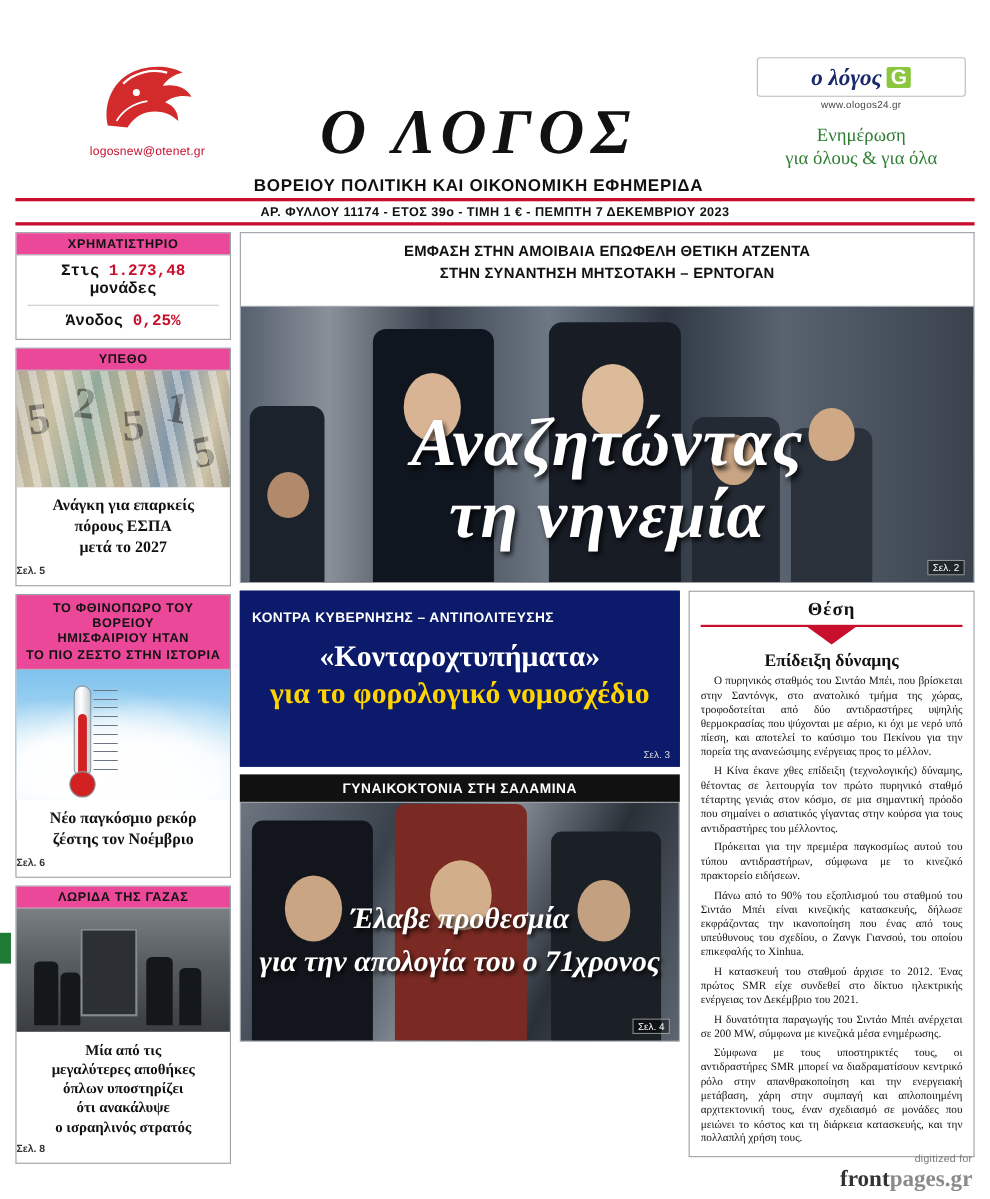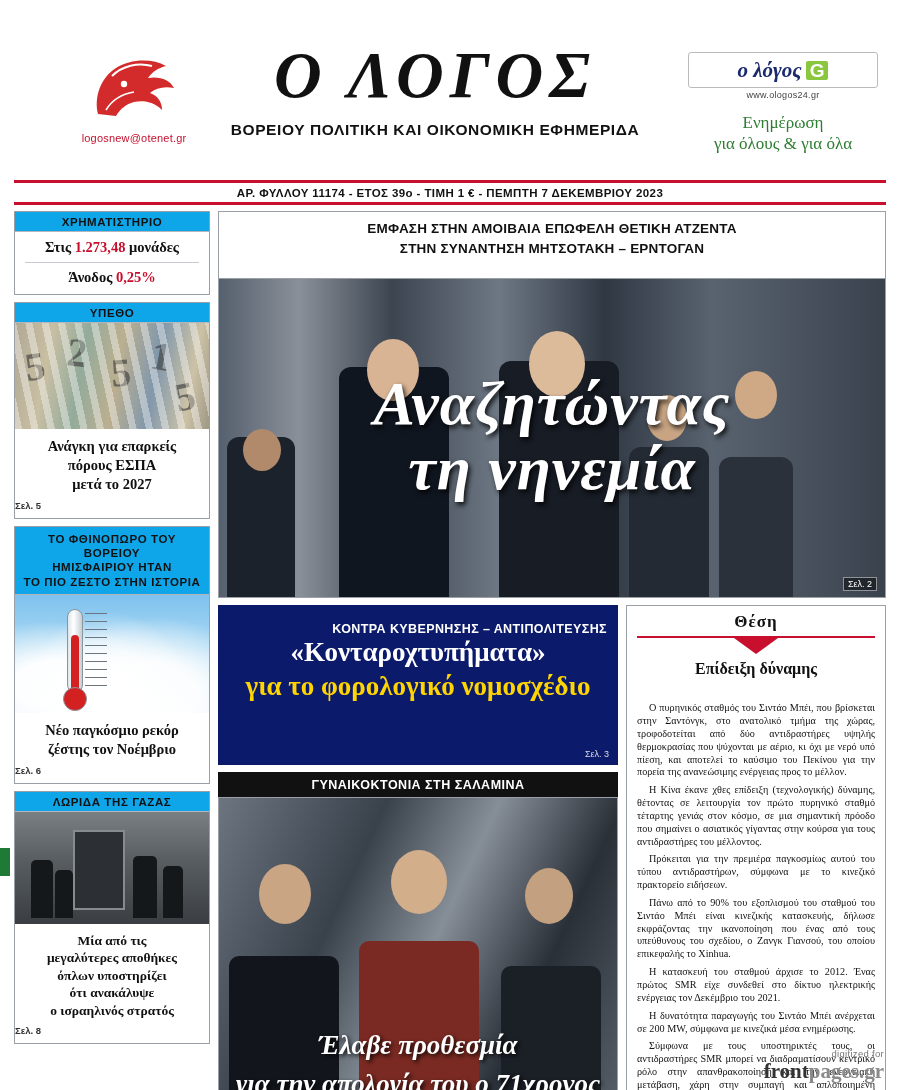--- a/index.html
+++ b/index.html
@@ -25,23 +25,24 @@
   .logo-mark { width:96px; height:74px; margin:0 auto; }
   .logo-email {
     font-size:11px; color:#c8102e; margin-top:6px; letter-spacing:.2px;
   }
   .title-block {
     position:absolute; left:215px; top:44px; width:440px; text-align:center;
   }
   .paper-title {
     font-family:"Liberation Serif", serif;
     font-weight:bold; font-style:italic;
-    font-size:66px; letter-spacing:6px;
+    font-size:58px; letter-spacing:6px;
     line-height:.95;
     color:#111;
+    margin-top:48px;
   }
   .paper-sub {
     margin-top:14px;
     font-size:15.5px; font-weight:bold; letter-spacing:.6px;
     color:#111;
   }
   .badge-block {
     position:absolute; right:22px; top:52px; width:190px; text-align:center;
   }
   .site-badge {
@@ -76,29 +77,29 @@
   .page {
     display:flex; gap:8px; padding:0 14px;
     height:860px;
   }
   .col-left { width:196px; flex:0 0 196px; }
   .col-main { flex:1 1 auto; }
 
   
   .lbox { border:1px solid #9aa0a6; margin-bottom:7px; background:#fff; }
   .lbox-head {
-    background:#0ea5e9; text-align:center; font-size:11.5px; font-weight:bold;
+    background:#ec4899; text-align:center; font-size:11.5px; font-weight:bold;
     letter-spacing:.6px; padding:4px 2px 3px 2px; border-bottom:1px solid #b5b5bb;
     color:#111;
   }
   .lbox-head.multi { line-height:1.25; padding:5px 8px; }
   .market-body { padding:7px 6px 8px 6px; }
   .market-row {
     text-align:center; font-size:14.5px; font-weight:bold; color:#111;
-    font-family:Liberation Serif, serif;
+    font-family:Liberation Mono, monospace;
   }
   .market-row .val { color:#c8102e; }
   .market-div { height:1px; background:#c9c9cf; margin:6px 4px; }
   .lcap {
     text-align:center; font-weight:bold; font-size:14.5px;
     font-family:"Liberation Serif", serif;
     line-height:1.3; padding:8px 6px 4px 6px; color:#111;
   }
   .lcap.small { font-size:13.5px; }
   .lpage {
@@ -164,21 +165,21 @@
   }
 
   
   .lead-head {
     border:1px solid #9aa0a6; border-bottom:none;
     text-align:center; font-weight:bold; font-size:13.5px;
     line-height:1.45; padding:7px 8px 20px 8px; color:#111;
     letter-spacing:.2px;
   }
   .lead-photo {
-    position:relative; height:320px; overflow:hidden;
+    position:relative; height:252px; overflow:hidden;
     border:1px solid #9aa0a6;
     background:linear-gradient(180deg,#2d3440 0%,#3d4a58 40%,#202733 100%);
   }
   .lp-wall {
     position:absolute; inset:0;
     background:linear-gradient(90deg,#55606e 0%,#8a9099 12%,#3c4550 26%,#6e7884 42%,#2f3843 58%,#59636f 74%,#39424d 100%);
   }
   .lp-figs { position:absolute; inset:0; }
   .lp-fig { position:absolute; bottom:0; background:#11151b; border-radius:12px 12px 0 0; }
   .lp-head { position:absolute; border-radius:50%; background:#c9a88c; }
@@ -198,37 +199,38 @@
 
   .mid-row { display:flex; gap:8px; margin-top:7px; height:515px; }
   .mid-left { width:400px; flex:0 0 400px; }
   .mid-right { flex:1 1 auto; border:1px solid #9aa0a6; background:#fff; padding:0; }
 
   .blue-box {
     background:#0b1a6b; color:#fff; border:1px solid #0b1a6b;
     padding:16px 10px 14px 10px; position:relative; height:160px;
   }
   .bb-kicker {
-    text-align:right; font-size:12.5px; font-weight:bold; letter-spacing:.4px;
+    text-align:left; font-size:12.5px; font-weight:bold; letter-spacing:.4px;
+    margin-bottom:12px;
   }
   .bb-t1, .bb-t2 {
     text-align:center; font-family:"Liberation Serif", serif;
     font-weight:bold; font-size:27px; line-height:1.25;
   }
   .bb-t1 { color:#fff; }
   .bb-t2 { color:#ffd400; }
   .bb-ref { position:absolute; right:8px; bottom:5px; font-size:9px; color:#dcdcdc; }
 
   .salamina-head {
     background:#111; color:#fff; text-align:center;
     font-size:12.5px; font-weight:bold; letter-spacing:.5px;
     padding:6px 4px 5px 4px; margin-top:7px;
   }
   .salamina-photo {
-    position:relative; height:360px; overflow:hidden;
+    position:relative; height:218px; overflow:hidden;
     border:1px solid #9aa0a6;
     background:linear-gradient(180deg,#49515b 0%,#2e343c 55%,#1b1f24 100%);
   }
   .sp-bg {
     position:absolute; inset:0;
     background:linear-gradient(115deg,#6c7580 0%,#39414b 30%,#868e98 50%,#2a3038 72%,#5d6670 100%);
   }
   .sp-fig { position:absolute; bottom:0; border-radius:10px 10px 0 0; }
   .sp-head { position:absolute; border-radius:50%; }
   .sal-title {
@@ -253,21 +255,21 @@
     color:#111; letter-spacing:1px;
   }
   .op-rule { height:2px; background:#c8102e; margin:4px 10px 0 10px; }
   .op-tri {
     width:0; height:0; margin:0 auto;
     border-left:22px solid transparent; border-right:22px solid transparent;
     border-top:16px solid #c8102e;
   }
   .op-sub {
     text-align:center; font-family:"Liberation Serif", serif; font-weight:bold;
-    font-size:16px; margin:6px 0 24px 0; color:#111;
+    font-size:16px; margin:6px 0 4px 0; color:#111;
   }
   .op-body { padding:0 10px 8px 10px; }
   .op-body p {
     margin:0 0 5px 0;
     font-family:"Liberation Serif", serif;
     font-size:10.2px; line-height:1.26; text-align:justify; color:#111;
     text-indent:12px;
   }
 
   

